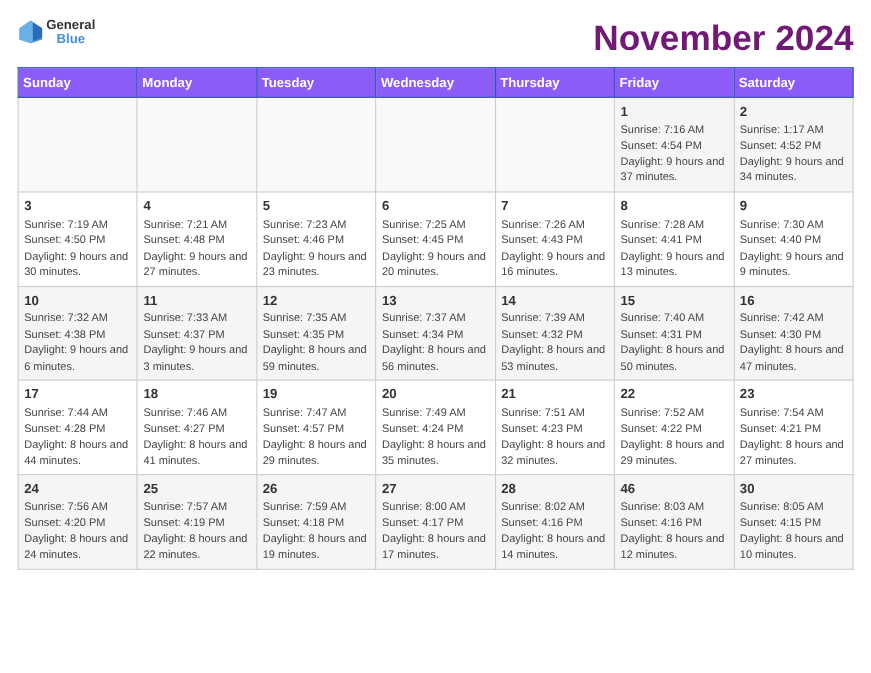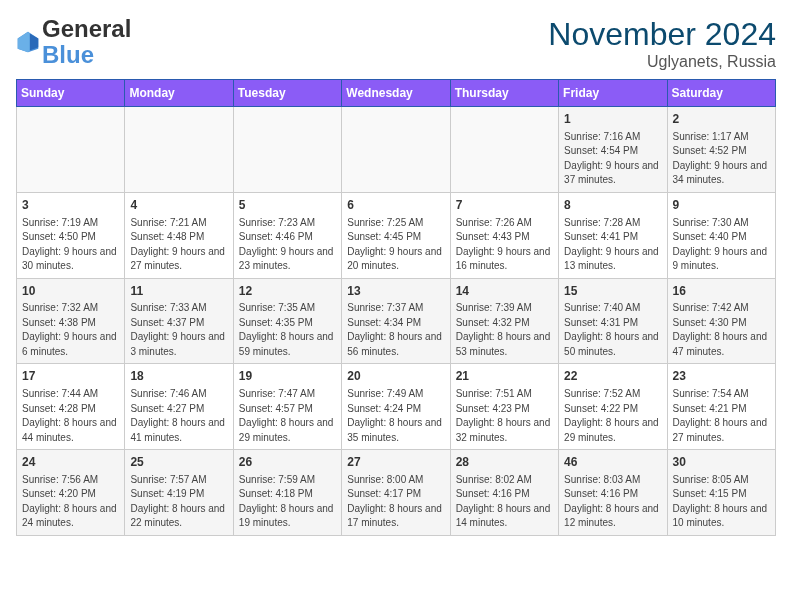--- a/index.html
+++ b/index.html
@@ -14,37 +14,38 @@
       display: flex;
       justify-content: space-between;
       align-items: flex-start;
       margin-bottom: 8px;
     }
     .logo {
       display: flex;
       align-items: center;
     }
     .logo-text {
-      font-size: 24px;
+      font-size: 12px;
       font-weight: bold;
       color: #333;
       line-height: 1.1;
+      text-align: center;
     }
     .logo-icon {
       width: 24px;
       height: 24px;
       margin-right: 2px;
     }
     .title-area {
       text-align: right;
     }
     .month-title {
       font-size: 32px;
-      font-weight: normal;
-      color: #0c4a6e;
+      font-weight: bold;
+      color: #701a75;
     }
     .location-title {
       font-size: 16px;
       color: #555;
     }
     .calendar-table {
       width: 100%;
       border-collapse: collapse;
       font-size: 11px;
     }
@@ -99,21 +100,20 @@
       <polygon points="16,4 26,10 26,20 16,24" fill="#2a6ab9"></polygon>
       <polygon points="14,2 16,4 16,24 14,26 2,22 2,10" fill="#6ab0e8"></polygon>
     </svg>
     <div class="logo-text">
       <div>General</div>
       <div style="color:#4a90d9;">Blue</div>
     </div>
   </div>
   <div class="title-area">
     <div class="month-title">November 2024</div>
-    <div class="location-title">Uglyanets, Russia</div>
   </div>
 </div>
 
 <table class="calendar-table">
   <thead>
     <tr>
     <th>Sunday</th>
         <th>Monday</th>
         <th>Tuesday</th>
         <th>Wednesday</th>

